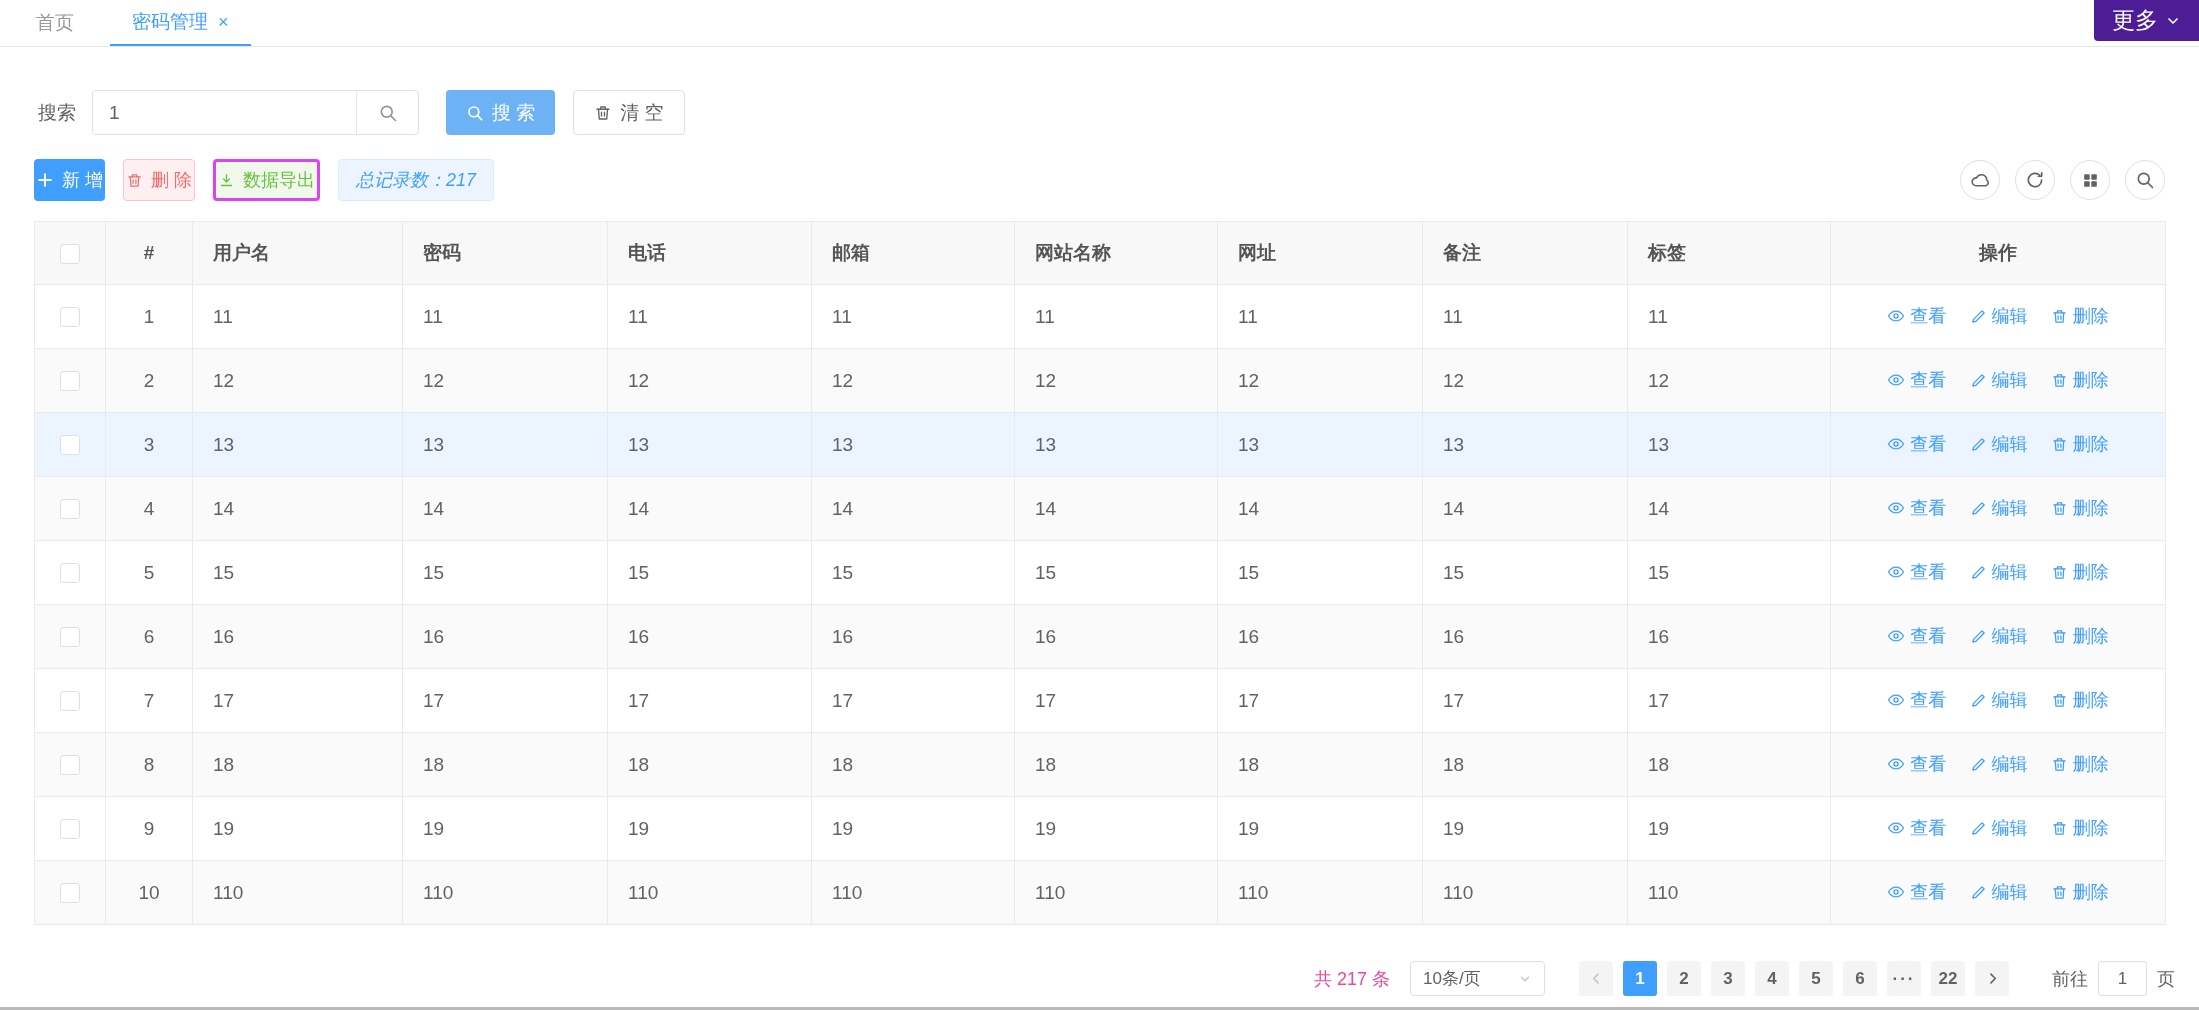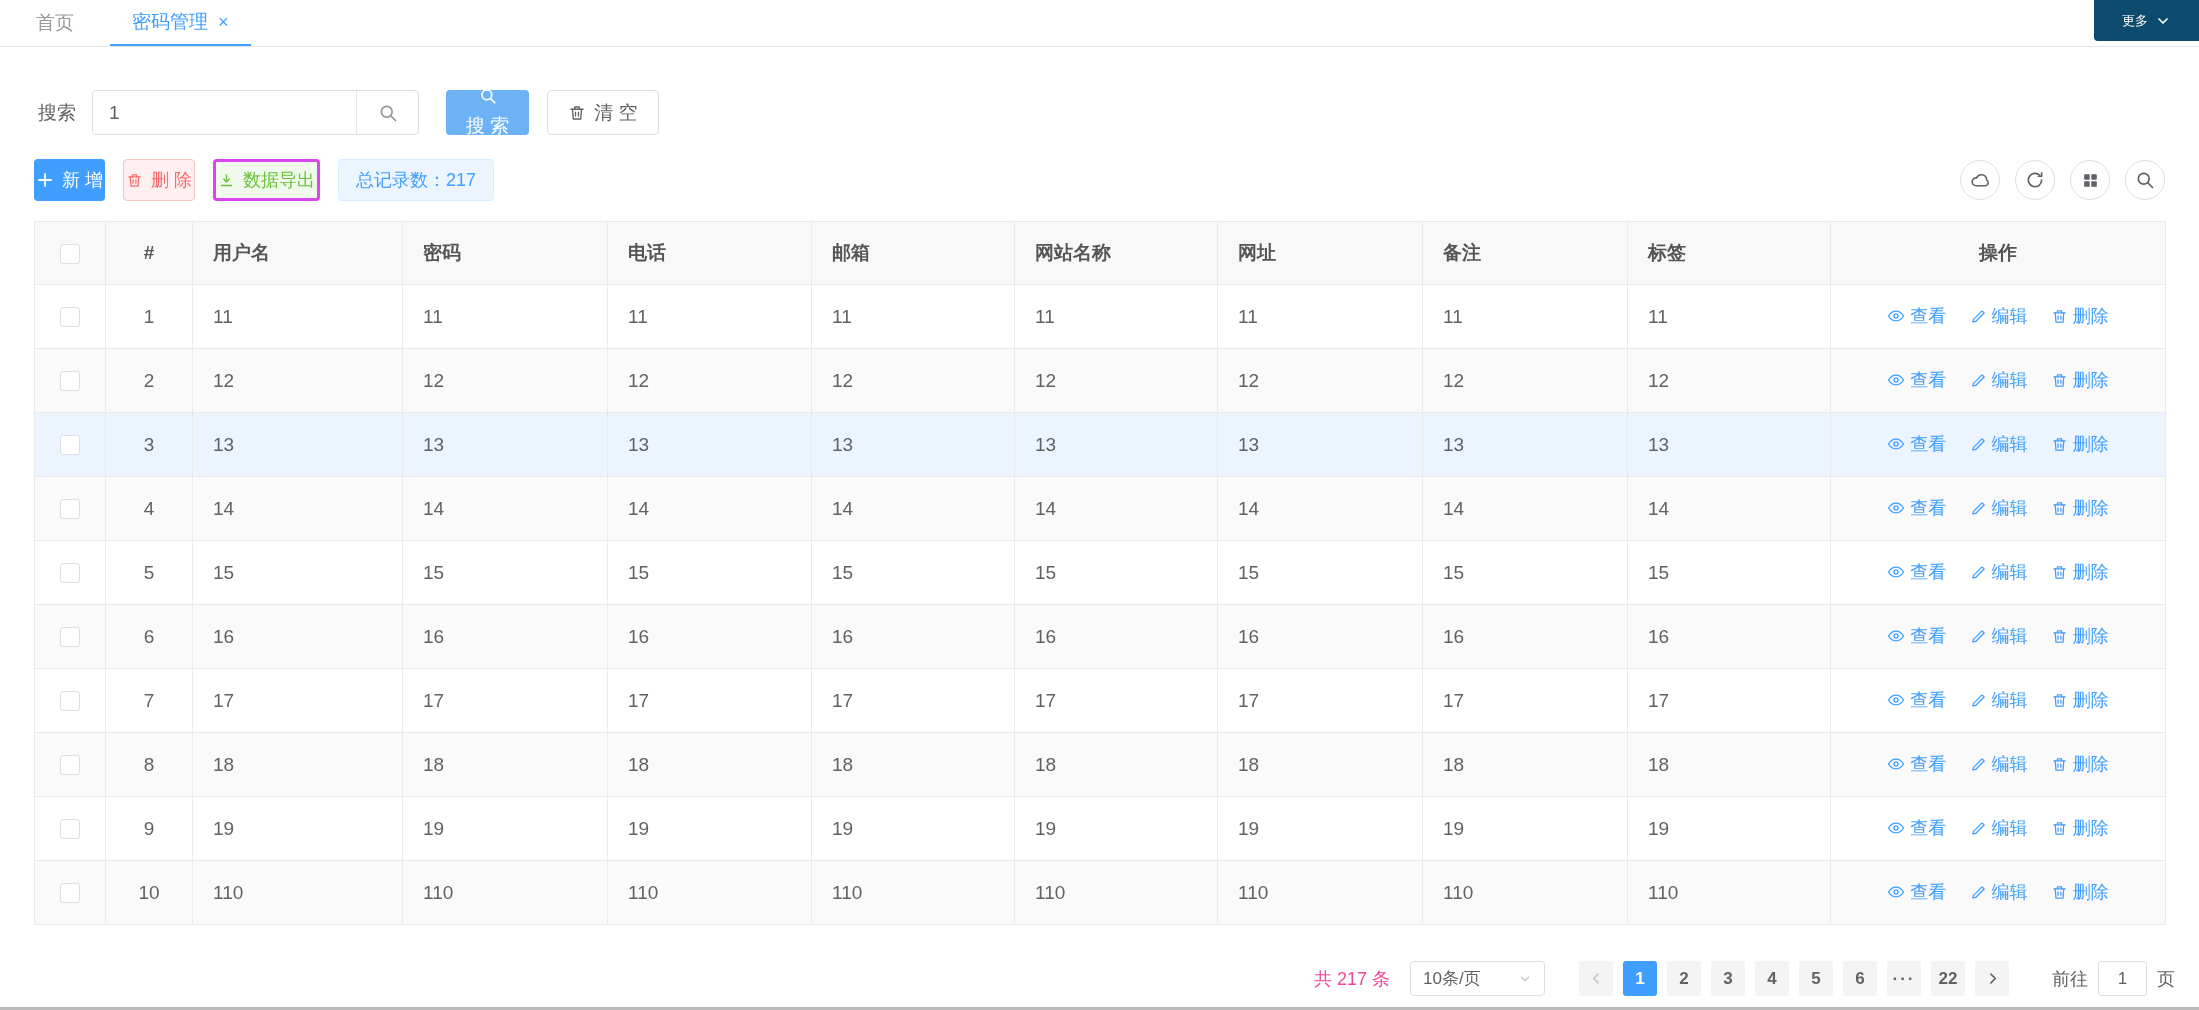--- a/index.html
+++ b/index.html
@@ -8,44 +8,44 @@
     font-family: "Liberation Sans", "DejaVu Sans", sans-serif;
     font-size: 18px; color:#606266; background:#fff; position:relative; overflow:hidden;
   }
   svg { display:block; }
 
   
   .tabbar { height:47px; border-bottom:1px solid #e4e7ed; display:flex; align-items:stretch; position:relative; }
   .tab { display:flex; align-items:center; padding:12px 22px; font-size:19px; color:#999; cursor:pointer; margin-left:14px; }
   .tab.active { color:#409eff; border-bottom:2px solid #409eff; }
   .tab .close { margin-left:10px; font-size:18px; color:#409eff; line-height:1; }
-  .more-btn { position:absolute; right:0; top:0; height:41px; min-width:105px; background:#0c4a6e; color:#fff;
-    border:none; font-size:13px; display:flex; align-items:center; justify-content:center; gap:7px;
+  .more-btn { position:absolute; right:0; top:0; height:41px; min-width:105px; background:#4c1d95; color:#fff;
+    border:none; font-size:23px; display:flex; align-items:center; justify-content:center; gap:7px;
     border-radius:0 0 0 4px; cursor:pointer; font-family:inherit; }
 
   
   .search-row { display:flex; align-items:center; margin:43px 0 0 38px; height:45px; }
   .search-label { font-size:19px; color:#606266; margin-right:16px; }
   .input-group { display:flex; width:327px; height:45px; border:1px solid #dcdfe6; border-radius:4px; background:#fff; overflow:hidden; }
   .input-group input { flex:1; border:none; outline:none; padding:0 16px; font-size:19px; color:#606266; font-family:inherit; min-width:0; }
   .input-append { width:62px; display:flex; align-items:center; justify-content:center; border-left:1px solid #e4e7ed; color:#909399; cursor:pointer; }
 
   .btn { display:inline-flex; align-items:center; justify-content:center; gap:8px; height:45px; padding:0 20px;
     border-radius:4px; font-size:19px; cursor:pointer; border:1px solid transparent; font-family:inherit; white-space:nowrap; }
-  .btn-search { background:#6cb2f5; color:#fff; margin-left:27px; border:none;flex-direction:column; }
+  .btn-search { background:#6cb2f5; color:#fff; margin-left:27px; border:none; }
   .btn-clear { background:#fff; color:#606266; border:1px solid #dcdfe6; margin-left:18px; }
 
   
   .toolbar-row { display:flex; align-items:center; margin:24px 0 0 34px; height:42px; position:relative; }
   .btn-sm { height:42px; font-size:18px; padding:0 2px; }
   .btn-add { background:#409eff; color:#fff; border:none; }
   .btn-del { background:#fef0f0; color:#f56c6c; border:1px solid #fbc4c4; margin-left:18px; }
   .btn-export { background:#f0f9eb; color:#67c23a; border:3px solid #d946ef; margin-left:18px;gap:8px; }
   .total-badge { margin-left:18px; height:42px; display:inline-flex; align-items:center; padding:0 17px;
-    background:#ecf5ff; color:#409eff; border:1px solid #d9ecff; border-radius:4px; font-size:18px; }
+    background:#ecf5ff; color:#409eff; border:1px solid #d9ecff; border-radius:4px; font-size:18px;font-style:italic; }
   .toolbar-icons { position:absolute; right:34px; top:1px; display:flex; gap:15px; }
   .icon-circle { width:40px; height:40px; border-radius:50%; border:1px solid #dcdfe6; background:#fff;
     display:flex; align-items:center; justify-content:center; color:#606266; cursor:pointer; }
 
   
   .grid-table { margin:20px 34px 0 34px; width:2131px; border-collapse:collapse; table-layout:fixed; font-size:19px; }
   .grid-table th, .grid-table td { border:1px solid #e8eaec; padding:0 20px; }
   .grid-table thead th { height:63px; background:#f8f8f9; color:#555; font-weight:700; text-align:left; font-size:19px; }
   .grid-table tbody td { height:64px; color:#606266; background-clip:padding-box; }
   .grid-table tbody tr:nth-child(even) td { background:#fafafa; }

